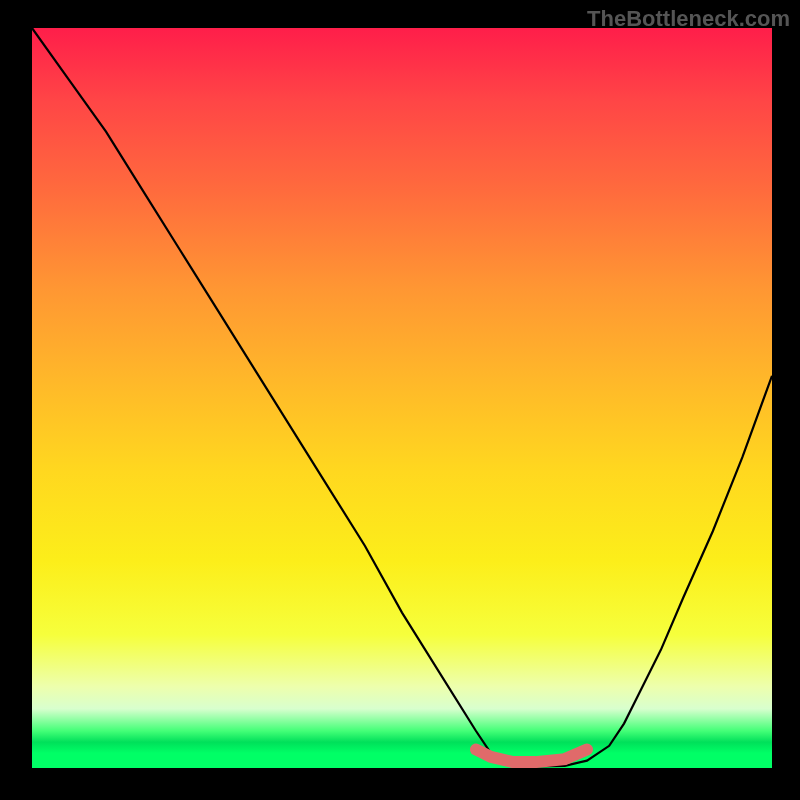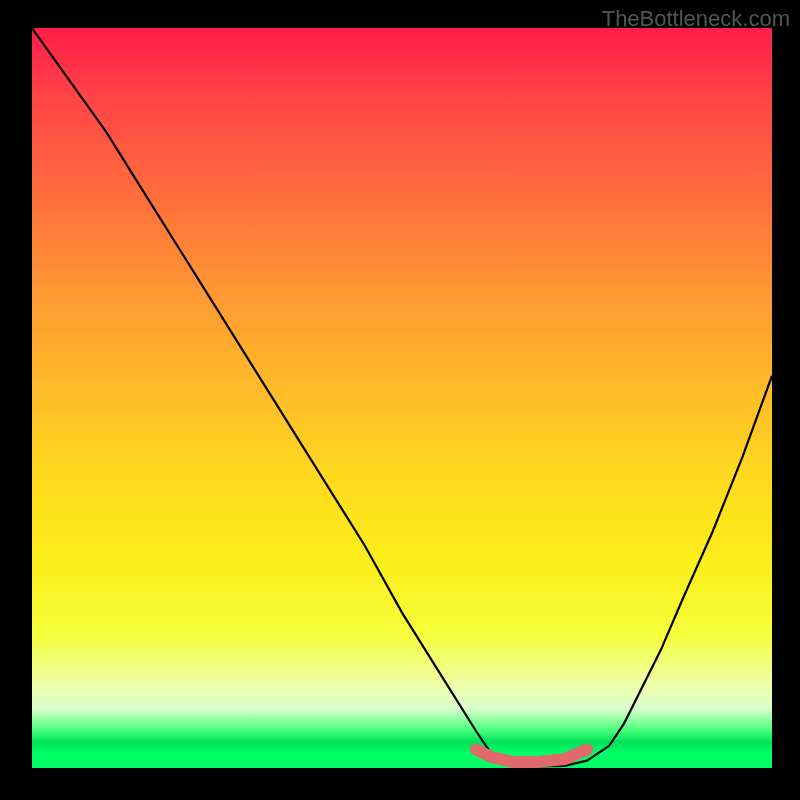--- a/index.html
+++ b/index.html
@@ -10,21 +10,21 @@
     position: relative;
     overflow: hidden;
     font-family: Arial, sans-serif;
   }
   .watermark {
     position: absolute;
     top: 6px;
     right: 10px;
     color: #555;
     font-size: 22px;
-    font-weight: 400;
+    font-weight: 700;
     z-index: 10;
   }
   .plot-area {
     position: absolute;
     left: 32px;
     top: 28px;
     width: 740px;
     height: 740px;
   }
   .gradient-bg {

